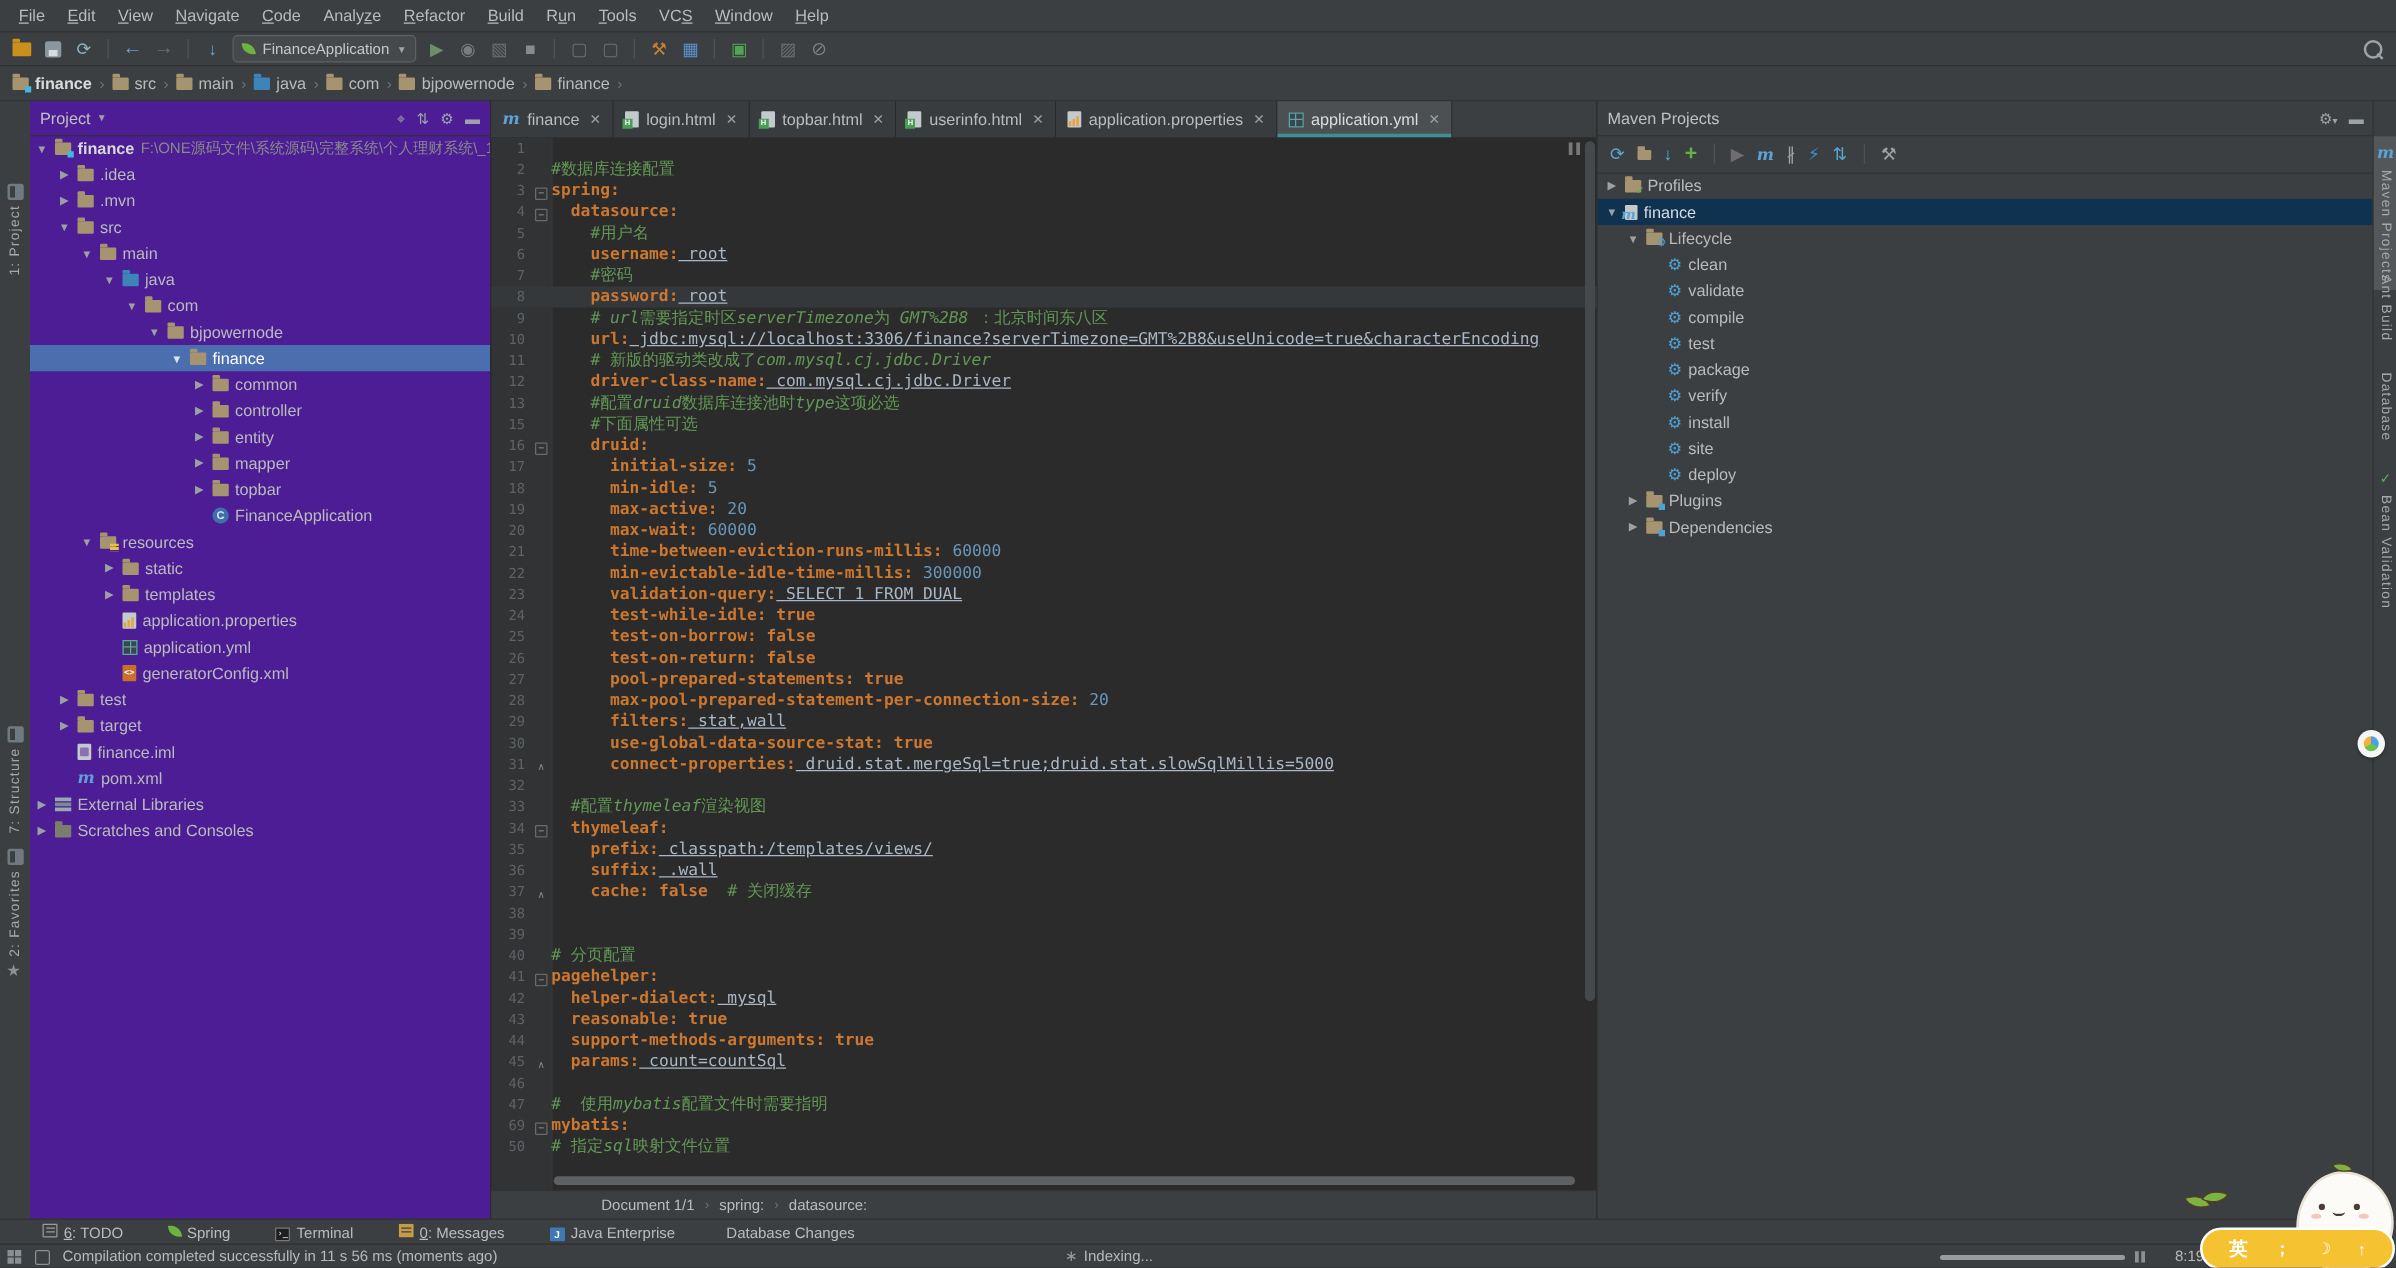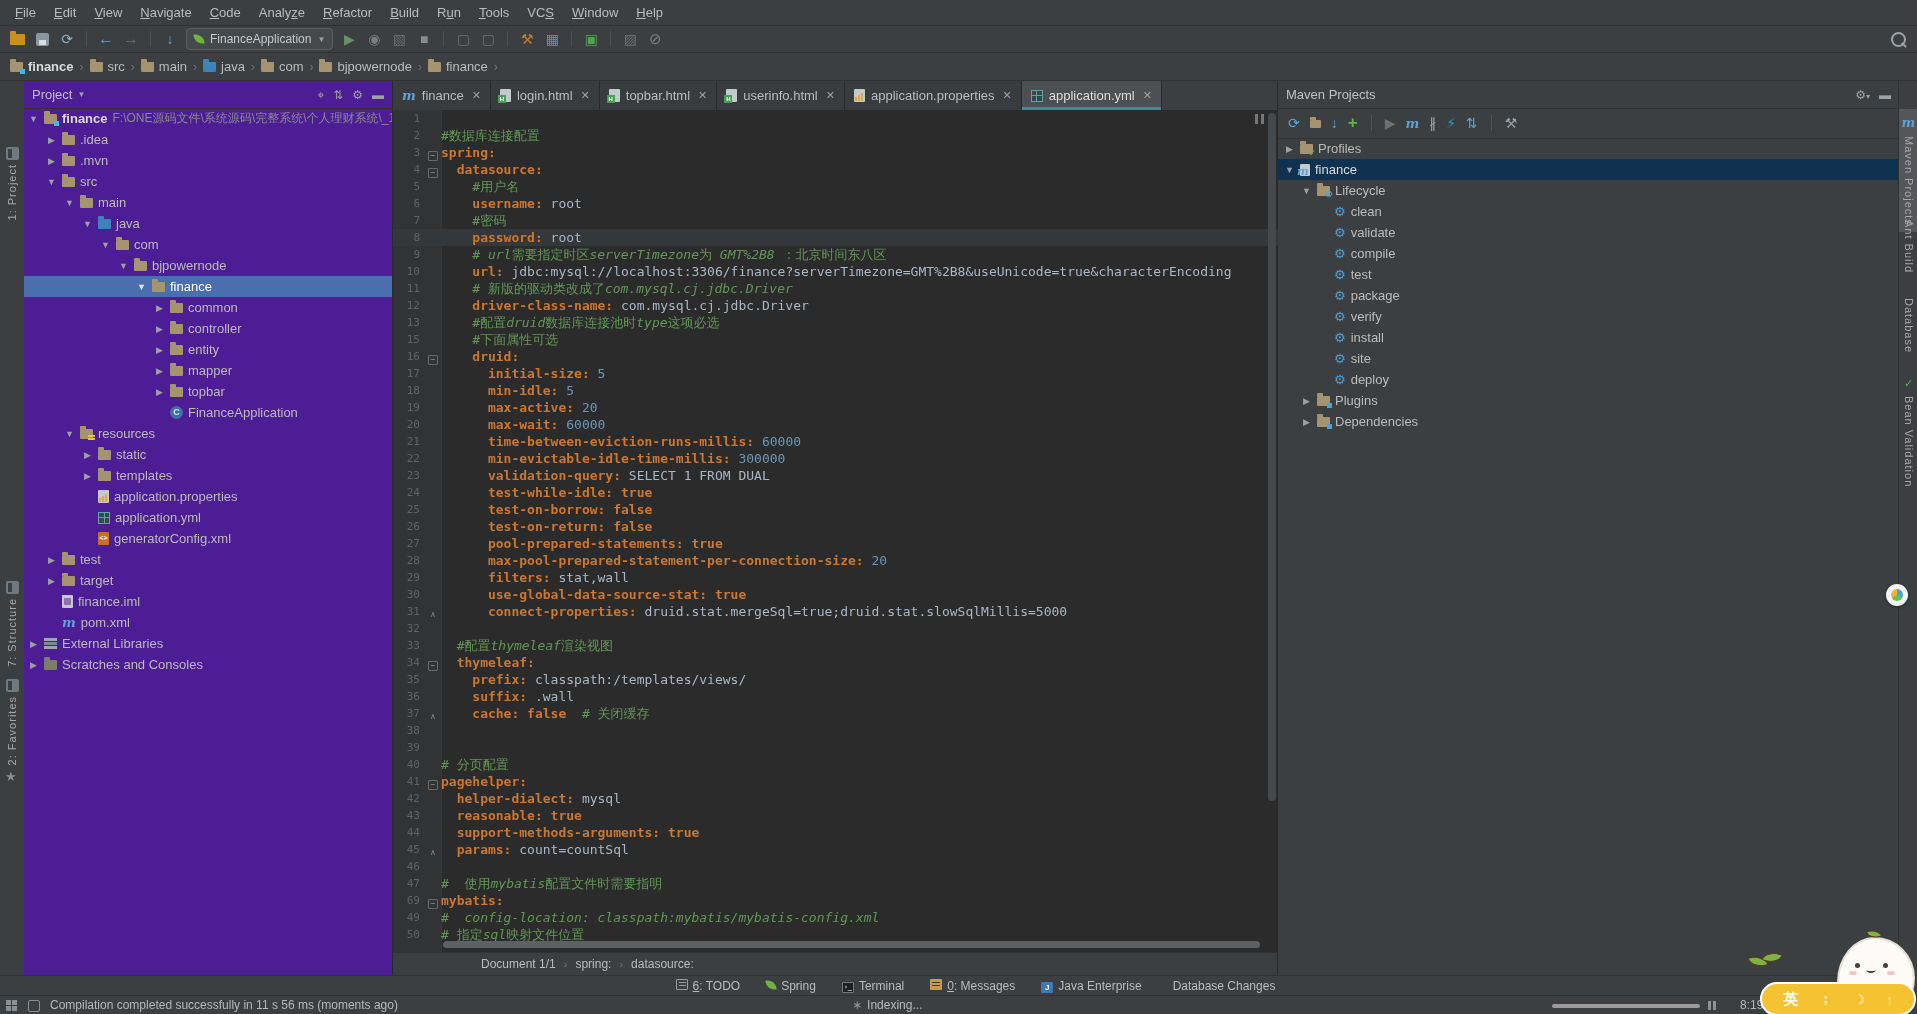--- a/index.html
+++ b/index.html
@@ -95,21 +95,21 @@
   .gutter-bg{position:absolute;left:0;top:0;bottom:0;width:48px;background:#313335;border-right:1px solid #353739;}
   .cl{height:17px;display:flex;align-items:center;position:relative;z-index:1;}
   .cl.cur{background:#34383b;}
   .ln{width:27px;text-align:right;padding-right:5px;color:#606366;font:11px/17px "DejaVu Sans Mono",monospace;flex:none;}
   .fd{width:16px;flex:none;text-align:center;color:#8a8a8a;}
   .fm{display:inline-block;width:8px;height:8px;border:1px solid #6a6a6a;border-radius:1px;
       font:8px/7px "DejaVu Sans Mono",monospace;color:#9a9a9a;text-align:center;}
   .fe{font-size:8px;color:#8a8a8a;}
   .ct{white-space:pre;font:13px/17px "DejaVu Sans Mono",monospace;color:#a9b7c6;text-align:center;}
   .tk-k{color:#cb772f;font-weight:bold;}
-  .tk-v{color:#a9b7c6;}
+  .tk-v{color:#a9b7c6;text-decoration:underline;}
   .tk-n{color:#6897bb;}
   .tk-b{color:#cc7832;font-weight:bold;}
   .tk-c{color:#629755;}
   .tk-ci{color:#629755;font-style:italic;}
   #hscroll{position:absolute;left:50px;right:18px;bottom:5px;height:7px;background:#5e6164;border-radius:4px;z-index:3;}
   #vscroll{position:absolute;right:2px;top:3px;width:8px;height:688px;background:#46494b;border-radius:4px;z-index:3;}
   #split-marks{position:absolute;right:14px;top:4px;width:9px;height:10px;z-index:3;
     background:linear-gradient(#777,#777) 0 0/3px 10px no-repeat,linear-gradient(#777,#777) 6px 0/3px 10px no-repeat;}
   #docbar{position:absolute;left:0;right:0;bottom:0;height:22px;background:#3c3f41;border-top:1px solid #323232;
           display:flex;align-items:center;gap:8px;padding-left:88px;font-size:12px;color:#bbbbbb;}
@@ -123,21 +123,21 @@
   
   #right-strip{left:1898px;top:0;width:19px;height:894px;background:#3c3f41;border-left:1px solid #323232;}
   .rs-item{position:absolute;left:0;width:19px;display:flex;flex-direction:column;align-items:center;gap:5px;}
   .rs-item.active{background:#53575a;}
   .dbic{width:11px;height:11px;border-radius:3px/2px;
     background:linear-gradient(#3fb3c8 0 3px,#2b8fa3 3px 4px,#3fb3c8 4px 7px,#2b8fa3 7px 8px,#3fb3c8 8px);}
   .antic{width:10px;height:7px;background:#9a7ab8;border-radius:50%;box-shadow:-3px 2px 0 -1px #7a5a98,3px 2px 0 -1px #7a5a98;}
   .beanic{color:#54b54d;font-size:11px;font-weight:bold;}
   
   #bottombar{left:0;top:975px;width:100%;height:20px;background:#3c3f41;border-top:1px solid #323232;
-             display:flex;align-items:center;gap:26px;padding-left:34px;box-sizing:border-box;font-size:12px;justify-content:center;}
+             display:flex;align-items:center;gap:36px;padding-left:34px;box-sizing:border-box;font-size:12px;}
   .bb-item{display:inline-flex;align-items:center;gap:5px;color:#bbbbbb;}
   .bb-item u{text-decoration:underline;}
   .bb-ic{width:12px;height:11px;display:inline-block;border-radius:1px;}
   .bb-ic.todo{border:1px solid #9a9a9a;box-sizing:border-box;
     background:linear-gradient(#9a9a9a,#9a9a9a) 2px 2px/7px 1px no-repeat,linear-gradient(#9a9a9a,#9a9a9a) 2px 5px/7px 1px no-repeat;}
   .bb-ic.term{background:#1d1f21;border:1px solid #777;box-sizing:border-box;color:#d8d8d8;
     font:bold 7px/9px "DejaVu Sans Mono",monospace;text-align:center;}
   .bb-ic.msg{background:#b0883f;
     background:linear-gradient(#3c3f41,#3c3f41) 2px 3px/8px 1px no-repeat,linear-gradient(#3c3f41,#3c3f41) 2px 6px/8px 1px no-repeat,#c89a49;}
   .bb-ic.jee{background:#3e78b5;color:#fff;font:bold 8px/11px "Liberation Sans",sans-serif;text-align:center;}
@@ -798,25 +798,20 @@
             <span class="ln">47</span>
             <span class="fd"></span>
             <span class="ct"><span class="tk-c">#  使用</span><span class="tk-ci">mybatis</span><span class="tk-c">配置文件时需要指明</span></span>
           </div>
           <div class="cl">
             <span class="ln">69</span>
             <span class="fd"><i class="fm">−</i></span>
             <span class="ct"><span class="tk-k">mybatis:</span></span>
           </div>
           <div class="cl">
-            <span class="ln">49</span>
-            <span class="fd"></span>
-            <span class="ct"><span class="tk-c">#  </span><span class="tk-ci">config-location: classpath:mybatis/mybatis-config.xml</span></span>
-          </div>
-          <div class="cl">
             <span class="ln">50</span>
             <span class="fd"></span>
             <span class="ct"><span class="tk-c"># 指定</span><span class="tk-ci">sql</span><span class="tk-c">映射文件位置</span></span>
           </div>
         </div>
       <div id="hscroll"></div>
       <div id="vscroll"></div>
       <div id="split-marks"></div>
     </div>
     <div id="docbar">

